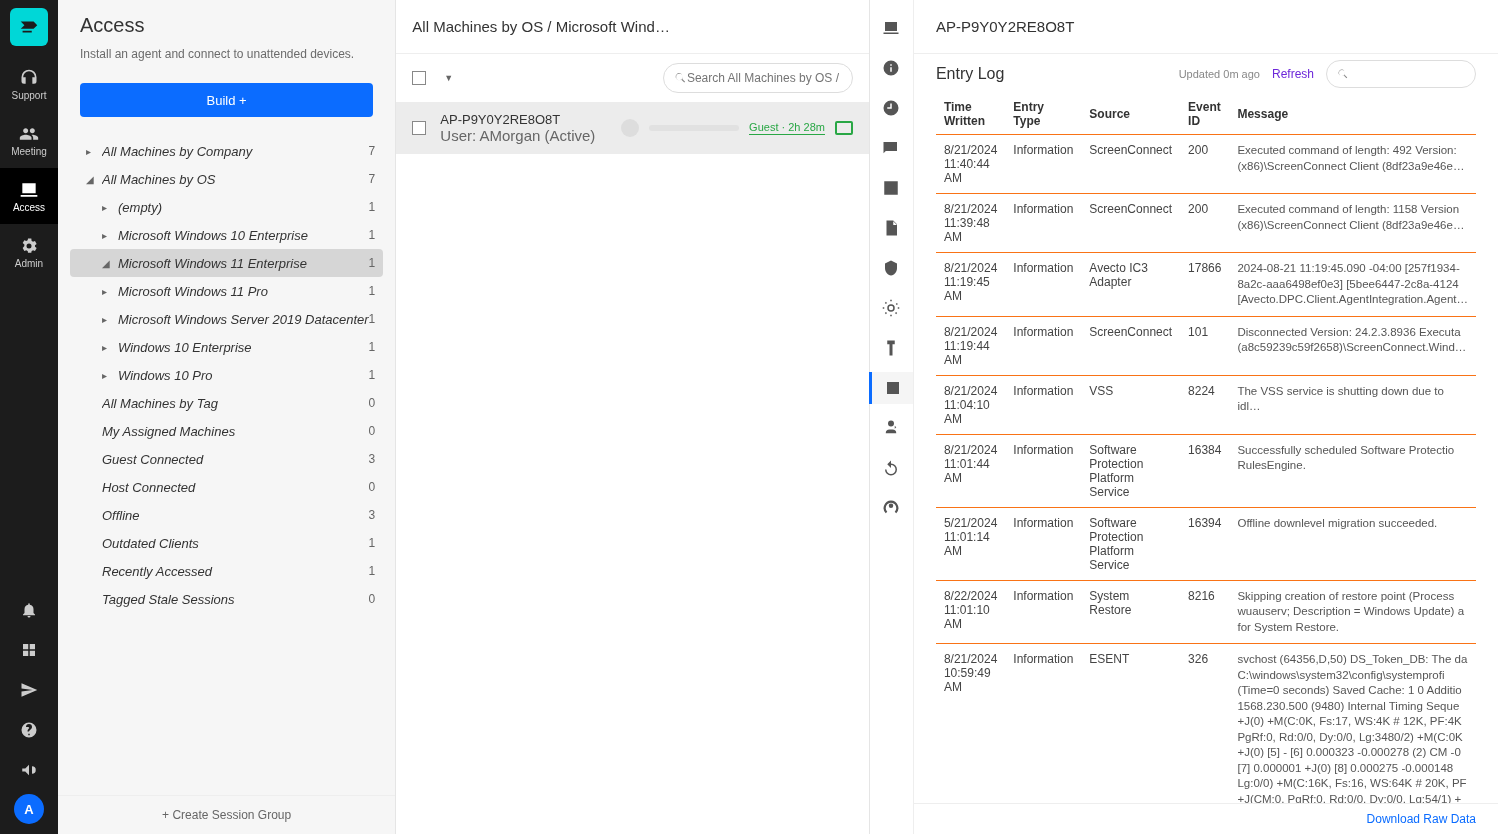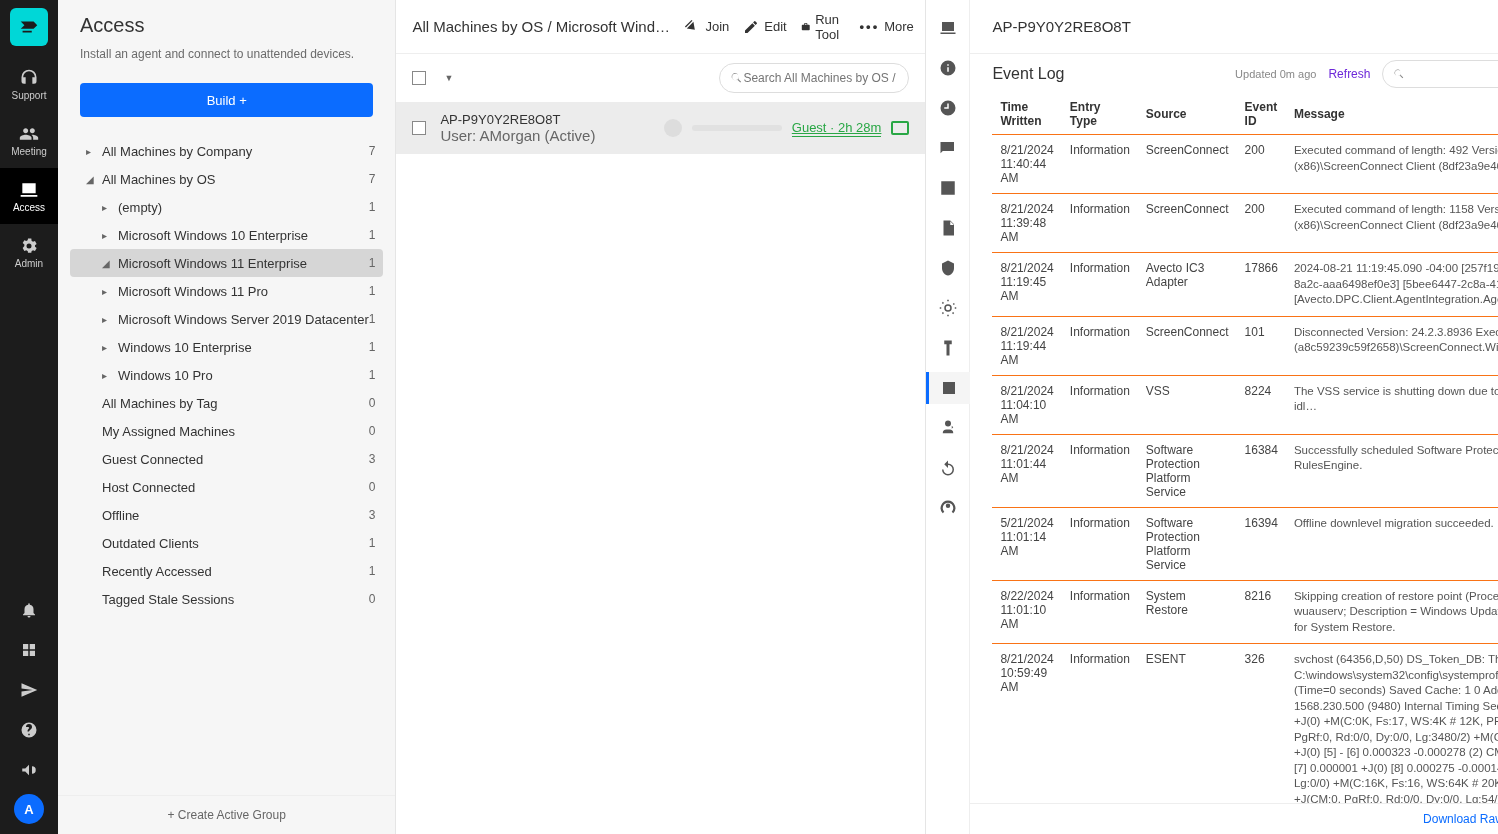--- a/index.html
+++ b/index.html
@@ -20,21 +20,21 @@
 .sidebar { width: 344px; background: #f6f6f6; border-right: 1px solid #e5e5e5; display: flex; flex-direction: column; }
 .sidebar .head { padding: 14px 22px 6px; }
 .sidebar .head h1 { font-size: 20px; font-weight: 500; margin-bottom: 10px; }
 .sidebar .head .sub { font-size: 12px; color: #6b6b6b; }
 .sidebar .build { margin: 16px 22px; }
 .sidebar .build button { width: 100%; height: 34px; background: #0b6cff; border: none; color: #fff; font-size: 13px; border-radius: 4px; cursor: pointer; }
 .tree { flex: 1; overflow-y: auto; padding: 4px 12px; }
 .tree .row { display: flex; align-items: center; height: 28px; padding: 0 8px; border-radius: 4px; cursor: pointer; font-size: 13px; color: #333; }
 .tree .row.selected { background: #d6d6d6; }
 .tree .row .exp { width: 12px; font-size: 10px; color: #666; margin-right: 4px; }
-.tree .row .label { flex: 1; white-space: nowrap; overflow: hidden; text-overflow: ellipsis; }
+.tree .row .label { flex: 1; white-space: nowrap; overflow: hidden; text-overflow: ellipsis; font-style: italic; }
 .tree .row .count { color: #666; font-size: 12px; }
 .tree .level1 { padding-left: 16px; }
 .tree .level2 { padding-left: 32px; }
 .tree .level3 { padding-left: 52px; }
 .sidebar .footer { padding: 12px; text-align: center; font-size: 12px; color: #666; border-top: 1px solid #eee; cursor: pointer; }
 
 
 .mid { width: 530px; display: flex; flex-direction: column; border-right: 1px solid #e5e5e5; }
 .mid .bar { height: 54px; display: flex; align-items: center; padding: 0 16px; border-bottom: 1px solid #eee; gap: 12px; }
 .mid .bar .crumb { font-size: 15px; font-weight: 500; white-space: nowrap; overflow: hidden; text-overflow: ellipsis; flex: 0 0 auto; max-width: 260px; }
@@ -45,21 +45,21 @@
 .mid .toolbar2 .chk { width: 14px; height: 14px; border: 1px solid #888; }
 .mid .toolbar2 .search { margin-left: auto; display: flex; align-items: center; border: 1px solid #ddd; border-radius: 16px; height: 30px; padding: 0 10px; width: 190px; }
 .mid .toolbar2 .search input { border: none; outline: none; flex: 1; font-size: 12px; background: transparent; }
 .mid .list { flex: 1; overflow-y: auto; }
 .mid .sess { display: flex; align-items: center; padding: 10px 16px; gap: 14px; background: #ececec; cursor: pointer; }
 .mid .sess .chk { width: 14px; height: 14px; border: 1px solid #888; background: #fff; }
 .mid .sess .info { flex: 0 0 auto; }
 .mid .sess .info .t { font-size: 13px; font-weight: 500; }
 .mid .sess .info .s { font-size: 15px; color: #666; }
 .mid .sess .status { margin-left: auto; display: flex; align-items: center; gap: 10px; }
-.mid .sess .pill { font-size: 13px; color: #29a745; border-bottom: 1px solid #29a745; padding-bottom: 1px; text-decoration: underline; }
+.mid .sess .pill { font-size: 11px; color: #29a745; border-bottom: 1px solid #29a745; padding-bottom: 1px; }
 .mid .sess .line { width: 90px; height: 6px; border-radius: 3px; background: #e1e1e1; }
 .mid .sess .mon { width: 18px; height: 14px; border: 2px solid #29a745; border-radius: 2px; }
 .mid .sess .guest { width: 18px; height: 18px; border-radius: 50%; background: #ddd; position: relative; }
 
 
 .right { flex: 1; display: flex; }
 .side-tabs { width: 44px; border-right: 1px solid #eee; display: flex; flex-direction: column; align-items: center; padding-top: 12px; gap: 8px; }
 .side-tabs .t { width: 44px; height: 32px; display: flex; align-items: center; justify-content: center; cursor: pointer; color: #555; }
 .side-tabs .t.active { border-left: 3px solid #0b6cff; background: #f5f5f5; }
 .detail { flex: 1; display: flex; flex-direction: column; min-width: 0; }
@@ -233,50 +233,26 @@
           <span class="exp"></span>
           <span class="label">Recently Accessed</span>
           <span class="count">1</span>
         </div>
         <div class="row level1">
           <span class="exp"></span>
           <span class="label">Tagged Stale Sessions</span>
           <span class="count">0</span>
         </div>
       </div>
-    <div class="footer">+ Create Active Group</div>
+    <div class="footer">+ Create Session Group</div>
   </div>
 
   <div class="mid">
     <div class="bar">
       <div class="crumb">All Machines by OS / Microsoft Windo...</div>
-      <div class="actions">
-        <div class="act">
-          <svg viewBox="0 0 24 24">
-              <path d="M8 5l10 7-10 7zm-4 0h2v14H4z" transform="rotate(45 12 12)"></path>
-            </svg>
-          <span>Join</span>
-        </div>
-        <div class="act">
-          <svg viewBox="0 0 24 24">
-              <path d="M3 17.25V21h3.75L17.81 9.94l-3.75-3.75zM20.71 7.04a1 1 0 000-1.41l-2.34-2.34a1 1 0 00-1.41 0L15.13 5.12l3.75 3.75z"></path>
-            </svg>
-          <span>Edit</span>
-        </div>
-        <div class="act">
-          <svg viewBox="0 0 24 24">
-              <path d="M20 6h-4V4a2 2 0 00-2-2h-4a2 2 0 00-2 2v2H4a2 2 0 00-2 2v10a2 2 0 002 2h16a2 2 0 002-2V8a2 2 0 00-2-2zM10 4h4v2h-4z"></path>
-            </svg>
-          <span>Run Tool</span>
-        </div>
-        <div class="act">
-          <span style="letter-spacing:2px;font-weight:bold">•••</span>
-          <span>More</span>
-        </div>
-      </div>
     </div>
     <div class="toolbar2">
       <div class="chk"></div>
       <span class="drop">▼</span>
       <div class="search">
         <svg viewBox="0 0 24 24" width="14" height="14" style="fill:#888">
             <path d="M15.5 14h-.79l-.28-.27a6.5 6.5 0 10-.7.7l.27.28v.79l5 5L20.49 19zM10 16a6 6 0 116-6 6 6 0 01-6 6z"></path>
           </svg>
         <input placeholder="Search All Machines by OS / M..." style="">
       </div>
@@ -364,21 +340,21 @@
         </div>
       <div class="t">
           <svg viewBox="0 0 24 24" width="18" height="18">
             <path d="M12 2a10 10 0 00-7 17l2-2a7 7 0 1110 0l2 2A10 10 0 0012 2zm0 4a3 3 0 11-3 3 3 3 0 013-3z"></path>
           </svg>
         </div>
     </div>
     <div class="detail">
       <div class="titlebar">AP-P9Y0Y2RE8O8T</div>
       <div class="header2">
-        <h2>Event Log</h2>
+        <h2>Entry Log</h2>
         <span class="upd">Updated 0m ago</span>
         <span class="refresh">Refresh</span>
         <div class="srch">
           <svg viewBox="0 0 24 24" style="fill:#888">
               <path d="M15.5 14h-.79l-.28-.27a6.5 6.5 0 10-.7.7l.27.28v.79l5 5L20.49 19zM10 16a6 6 0 116-6 6 6 0 01-6 6z"></path>
             </svg>
         </div>
       </div>
       <div class="table-wrap">
         <table class="log">

